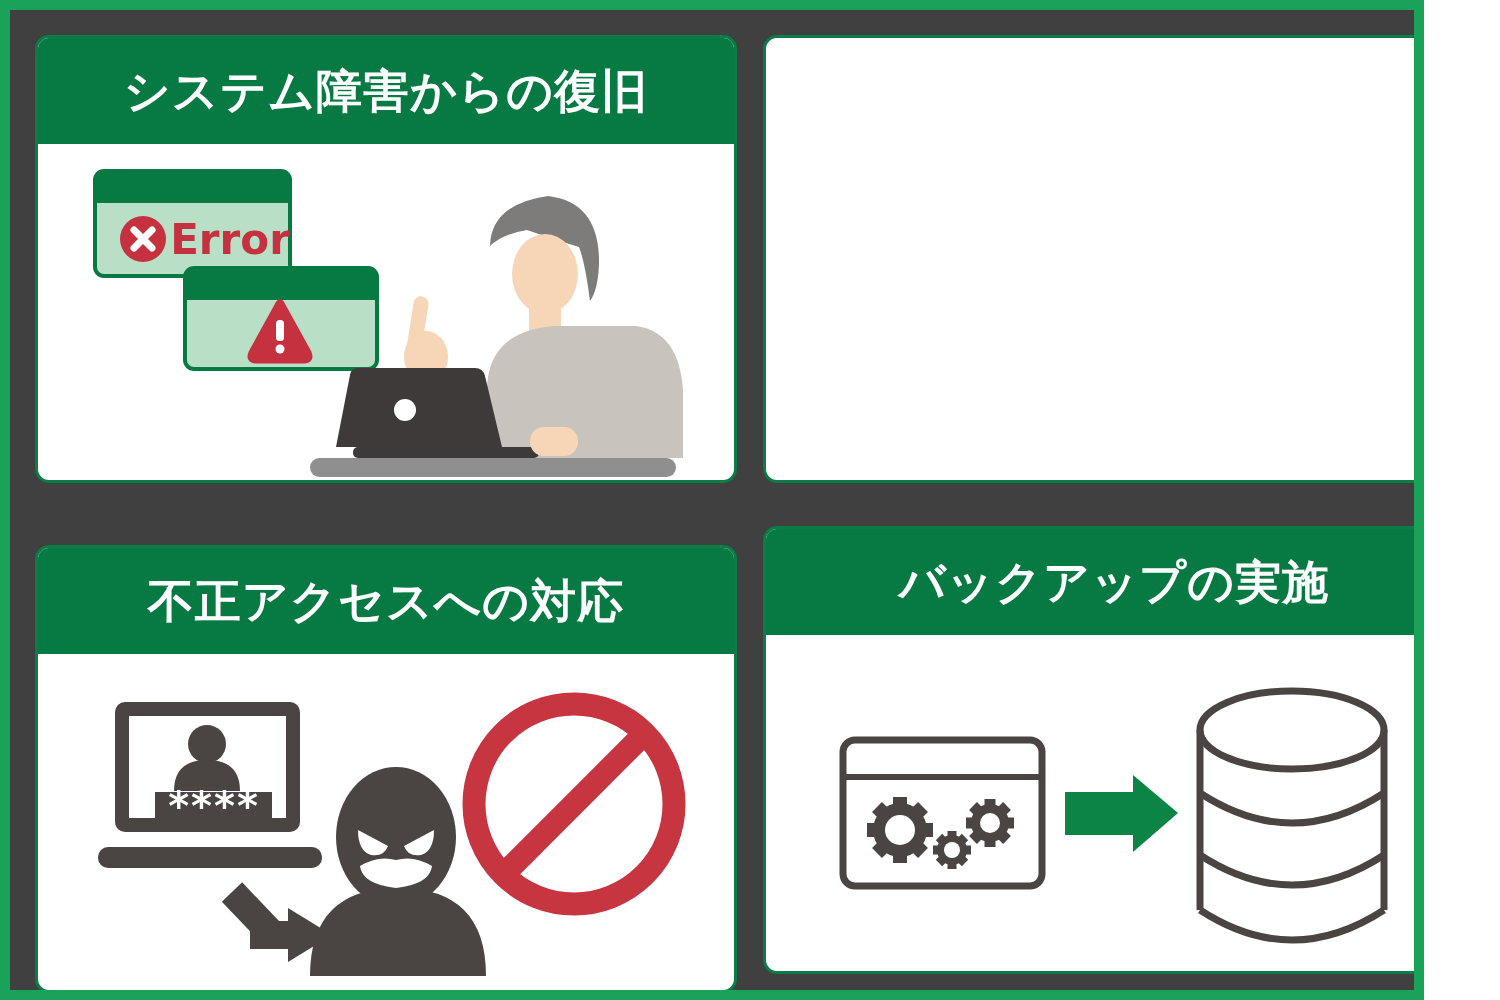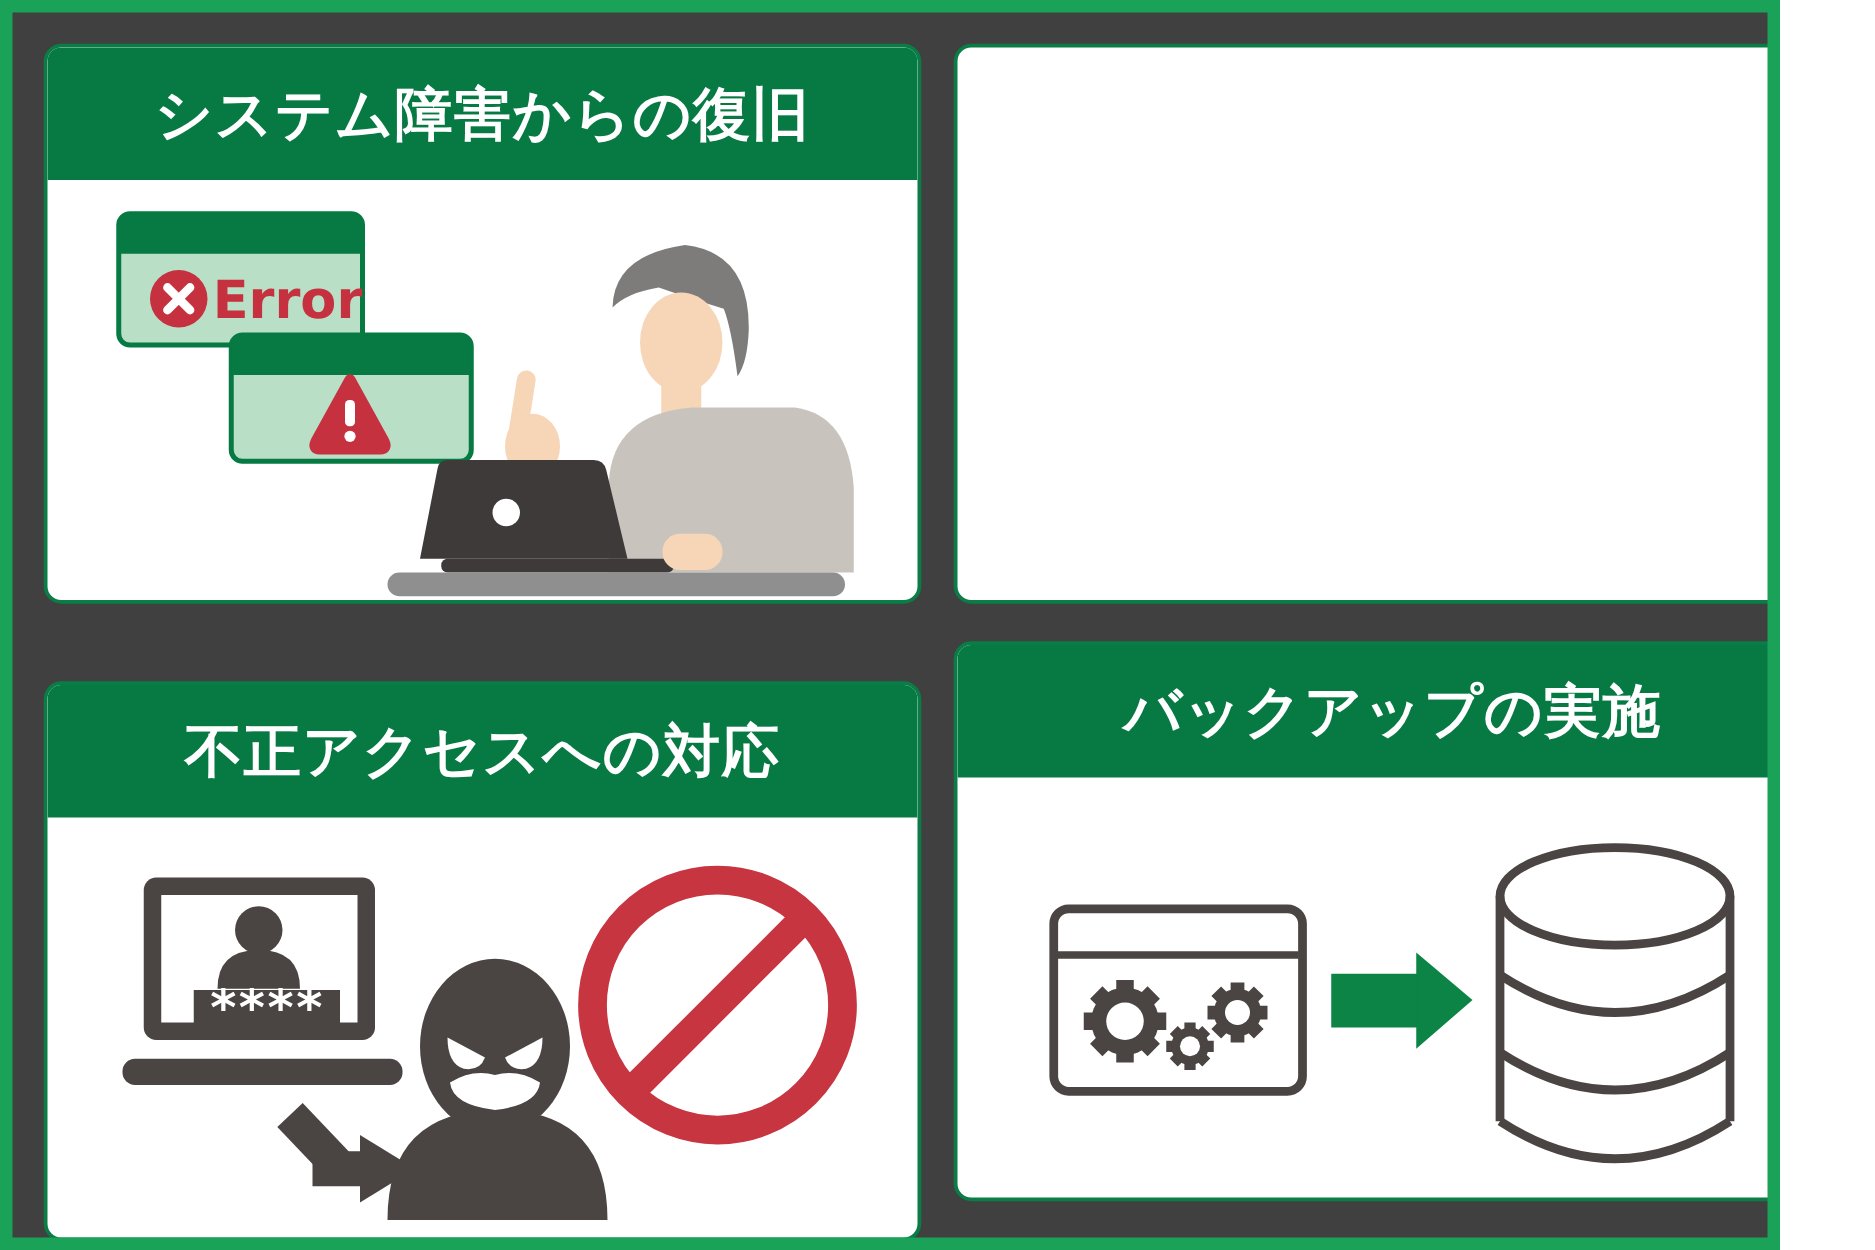--- a/index.html
+++ b/index.html
@@ -8,21 +8,21 @@
     font-family:"Liberation Sans","DejaVu Sans",sans-serif;overflow:hidden;
   }
   .frame{position:absolute;inset:0;border:10px solid #19a258;pointer-events:none;z-index:5;}
   .panel{
     position:absolute;background:#ffffff;border:3px solid #0a7c45;border-radius:14px;
     overflow:hidden;box-sizing:border-box;
   }
   .p1{left:35px;top:35px;width:702px;height:448px;}
   .p2{left:763px;top:35px;width:702px;height:448px;}
   .p3{left:35px;top:517px;width:702px;height:448px;margin-top:28px;}
-  .p4{left:763px;top:513px;width:702px;height:448px;}
+  .p4{left:763px;top:526px;width:702px;height:448px;}
   .panel-header{
     height:106px;background:#077a43;display:flex;align-items:center;justify-content:center;
   }
   .panel-header h2{
     margin:0;color:#ffffff;font-size:46px;font-weight:700;letter-spacing:1px;line-height:1;
   }
   .panel-body{position:relative;width:696px;height:336px;}
   svg{display:block;}
 </style>
 </head>

